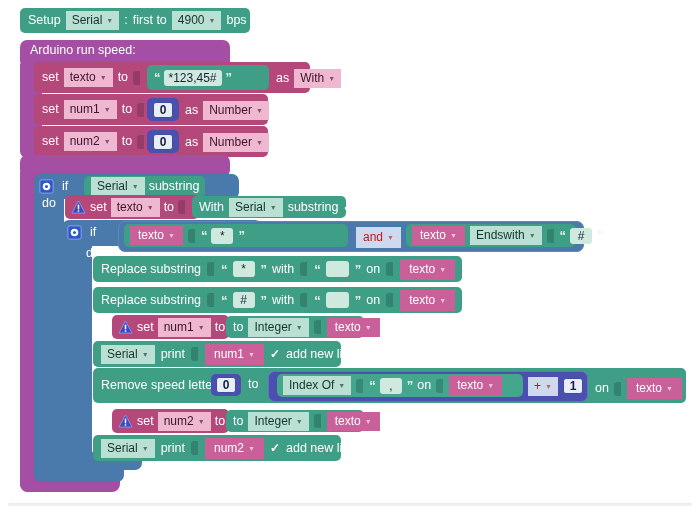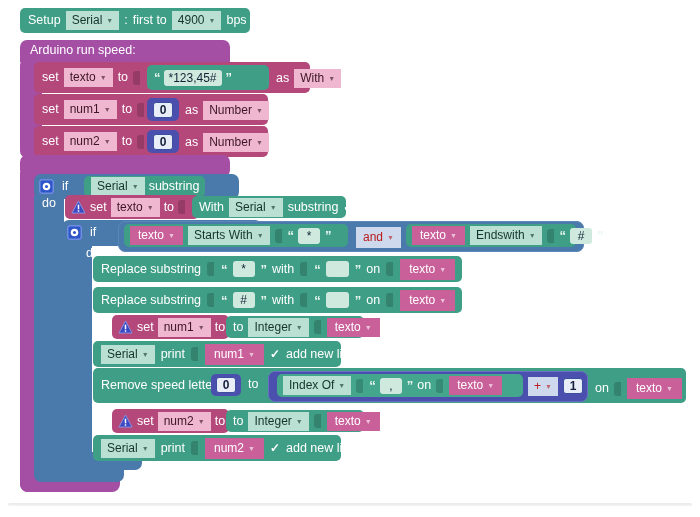--- a/index.html
+++ b/index.html
@@ -225,24 +225,20 @@
   <div style="position:absolute;left:86px;top:247px;" class="lbl">do</div>
 
   <div class="cwrap c-blue" style="left:118px;top:221px;width:464px;height:29px;border:1px solid #5b88b8;"></div>
 
   <div class="blk c-green" style="left:124px;top:224px;width:224px;height:23px;padding:0 6px;">
     <div class="row" style="gap:5px;">
       <span class="fld fld-pinkdark" style="background:#c9609a;color:#fff;padding:2px 8px;">
         <span>texto</span>
         <span class="caret">▼</span>
       </span>
-      <span class="fld fld-green">
-        <span>Starts With</span>
-        <span class="caret">▼</span>
-      </span>
       <span class="socket"></span>
       <span class="quote">“</span>
       <span class="txtfield">*</span>
       <span class="quote">”</span>
     </div>
   </div>
 
   <div style="position:absolute;left:356px;top:227px;">
     <span class="fld fld-blue" style="padding:3px 7px;">
       <span>and</span>

